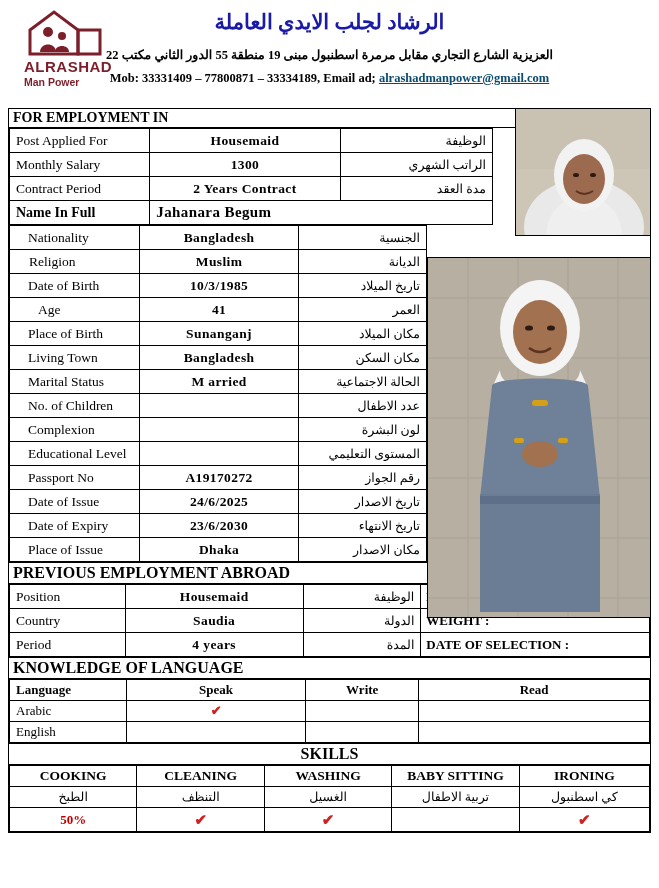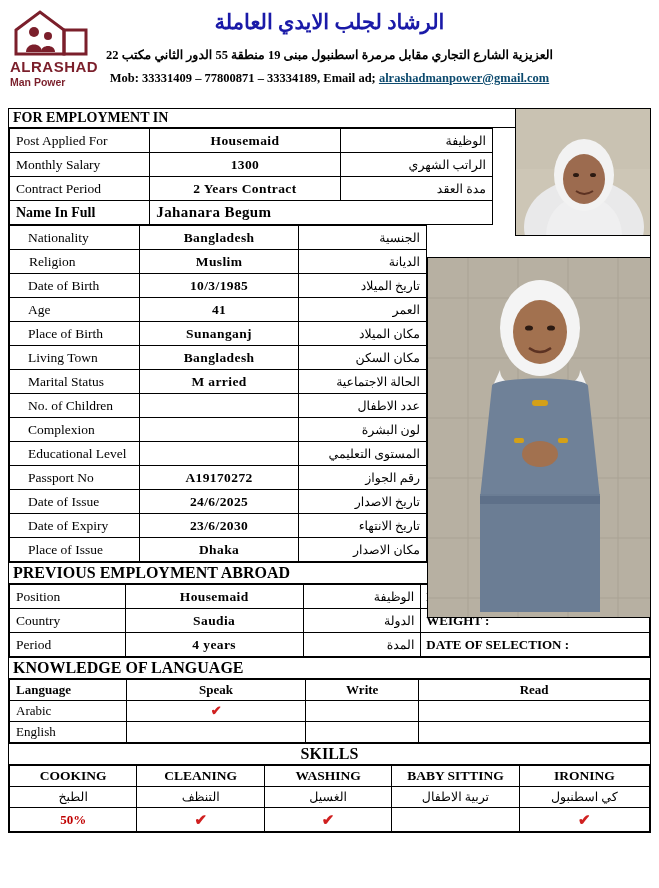--- a/index.html
+++ b/index.html
@@ -11,21 +11,21 @@
     font-family: "Liberation Serif", serif;
     color: #000;
     position: relative;
     overflow: hidden;
   }
   .page { width: 659px; height: 888px; position: relative; padding: 4px 8px 0 8px; }
 
   
   .header { position: relative; height: 104px; }
   .logo {
-    position: absolute; left: 2px; top: 2px; width: 104px; height: 78px;
+    position: absolute; left: 16px; top: 2px; width: 104px; height: 78px;
   }
   .logo-mark { position: relative; width: 92px; height: 52px; }
   .logo-svg { display:block; }
   .logo-text {
     font-family: "Liberation Sans", sans-serif;
     color: #7b1f2b; font-weight: bold; font-size: 15px;
     letter-spacing: .5px; line-height: 1.05; margin-top: 1px;
   }
   .logo-sub {
     font-family: "Liberation Sans", sans-serif;
@@ -203,21 +203,21 @@
             <td class="lbl" style="width:130px;padding-left:19px;">Religion</td>
             <td class="val" style="width:160px;">Muslim</td>
             <td class="ar" style="width:128px;">الديانة</td>
           </tr>
           <tr>
             <td class="lbl" style="width:130px;padding-left:18px;">Date of Birth</td>
             <td class="val" style="width:160px;">10/3/1985</td>
             <td class="ar" style="width:128px;">تاريخ الميلاد</td>
           </tr>
           <tr>
-            <td class="lbl" style="width:130px;padding-left:18px;">Age</td>
+            <td class="lbl" style="width:130px;padding-left:28px;">Age</td>
             <td class="val" style="width:160px;">41</td>
             <td class="ar" style="width:128px;">العمر</td>
           </tr>
           <tr>
             <td class="lbl" style="width:130px;padding-left:18px;">Place of Birth</td>
             <td class="val" style="width:160px;">Sunanganj</td>
             <td class="ar" style="width:128px;">مكان الميلاد</td>
           </tr>
           <tr>
             <td class="lbl" style="width:130px;padding-left:18px;">Living Town</td>

